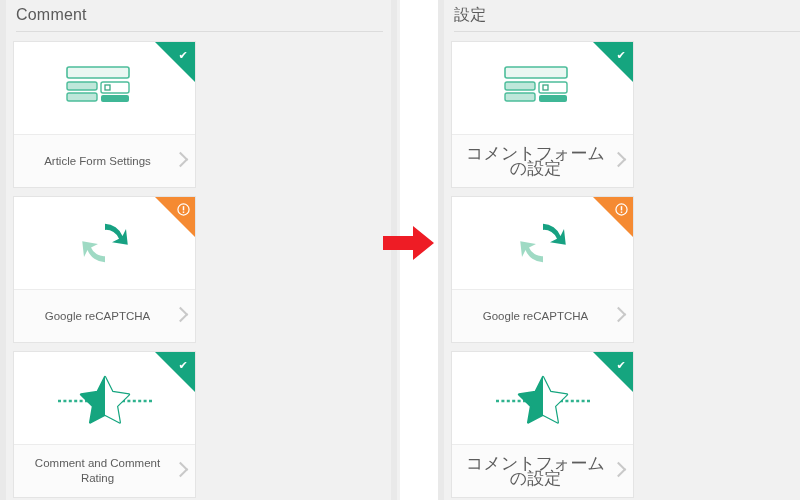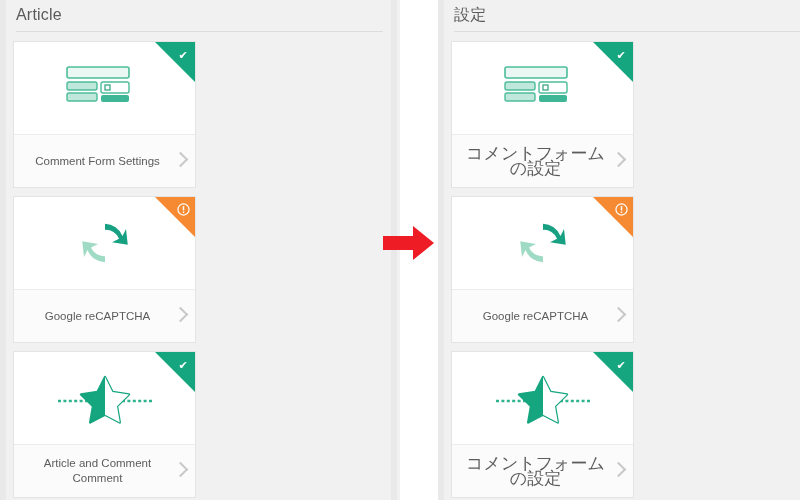--- a/index.html
+++ b/index.html
@@ -198,21 +198,21 @@
 </head>
 <body>
 
 <div id="stage">
 
   <div class="panel left">
     <div class="edge-shadow a"></div>
     <div class="panel-inner">
 
       <div class="panel-header">
-        <div class="panel-title">Article</div>
+        <div class="panel-title">Comment</div>
         <div class="header-rule"></div>
       </div>
 
       <div class="card-grid">
 
         <div class="card">
           <div class="card-icon-area">
             <svg width="84" height="48" viewBox="0 0 84 48">
               <rect x="4" y="3" width="62" height="11" rx="2" fill="#eaf7f2" stroke="#4cbd9a" stroke-width="1.6"></rect>
               <rect x="4" y="18" width="30" height="8" rx="2" fill="#bfe7da" stroke="#4cbd9a" stroke-width="1.4"></rect>
@@ -220,21 +220,21 @@
               <rect x="38" y="18" width="28" height="11" rx="2" fill="#ffffff" stroke="#4cbd9a" stroke-width="1.4"></rect>
               <rect x="42" y="21" width="5" height="5" fill="#ffffff" stroke="#3ba884" stroke-width="1.3"></rect>
               <rect x="38" y="31" width="28" height="7" rx="2" fill="#3fb796"></rect>
             </svg>
           </div>
           <div class="corner ok">
             <span class="tri"></span>
             <span class="mark">✔</span>
           </div>
           <div class="card-footer">
-            <span class="card-label">Comment Form Settings</span>
+            <span class="card-label">Article Form Settings</span>
             <span class="chevron"></span>
           </div>
         </div>
 
         <div class="card">
           <div class="card-icon-area">
             <svg width="56" height="56" viewBox="0 0 64 64">
               <path d="M32 10 A22 22 0 0 1 52 24 L56 16 L58 34 L40 31 L48 27 A16 16 0 0 0 32 17 Z" fill="#17a182"></path>
               <path d="M32 54 A22 22 0 0 1 12 40 L8 48 L6 30 L24 33 L16 37 A16 16 0 0 0 32 47 Z" fill="#9fdac4"></path>
               <path d="M32 17 A15 15 0 0 1 45 25 L40 31 L24 33 L18 26 A15 15 0 0 1 32 17 Z" fill="#17a182" opacity="0"></path>
@@ -263,21 +263,21 @@
               <line x1="72" y1="30" x2="102" y2="30" stroke="#2fb28e" stroke-width="2.4" stroke-dasharray="3,2.4"></line>
               <path d="M55 6 L62.5 21 L79 23.5 L67 35.2 L69.8 51.5 L55 43.8 L40.2 51.5 L43 35.2 L31 23.5 L47.5 21 Z" fill="#15a57f" stroke="#15a57f" stroke-width="2.4" stroke-linejoin="round"></path>
               <path d="M55 6 L62.5 21 L79 23.5 L67 35.2 L69.8 51.5 L55 43.8 Z" fill="#ffffff"></path>
             </svg>
           </div>
           <div class="corner ok">
             <span class="tri"></span>
             <span class="mark">✔</span>
           </div>
           <div class="card-footer">
-            <span class="card-label">Article and Comment Comment</span>
+            <span class="card-label">Comment and Comment Rating</span>
             <span class="chevron"></span>
           </div>
         </div>
 
       </div>
     </div>
     <div class="edge-shadow b"></div>
   </div>
 
   <div class="gutter"></div>

